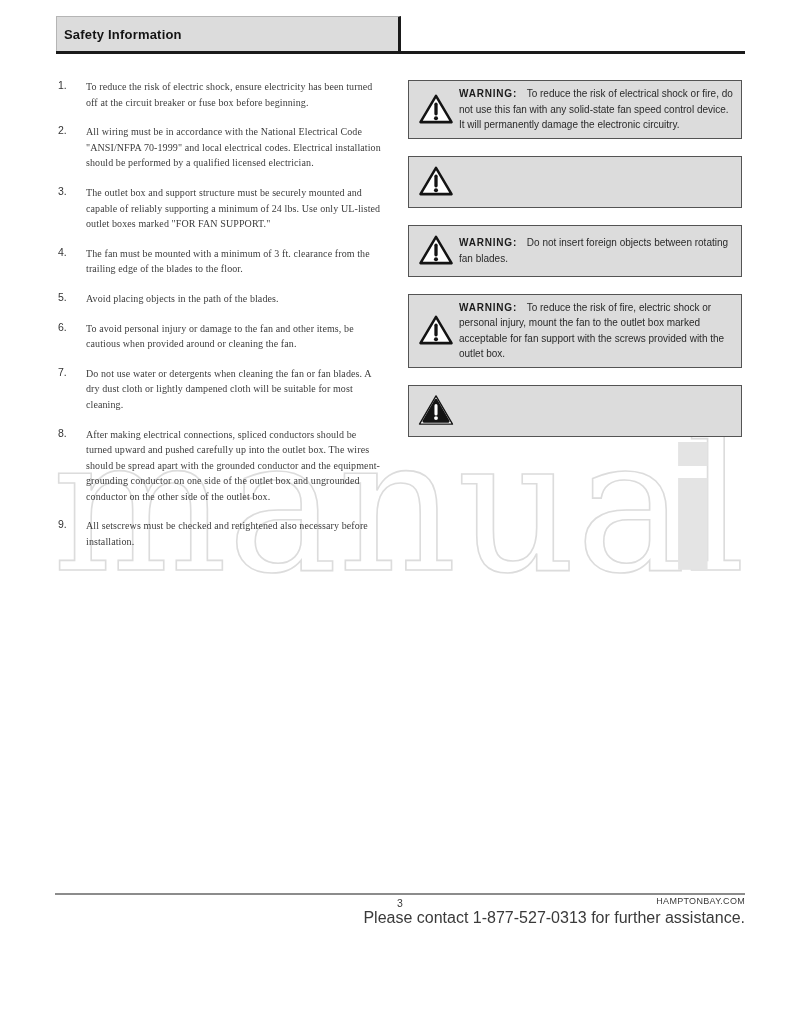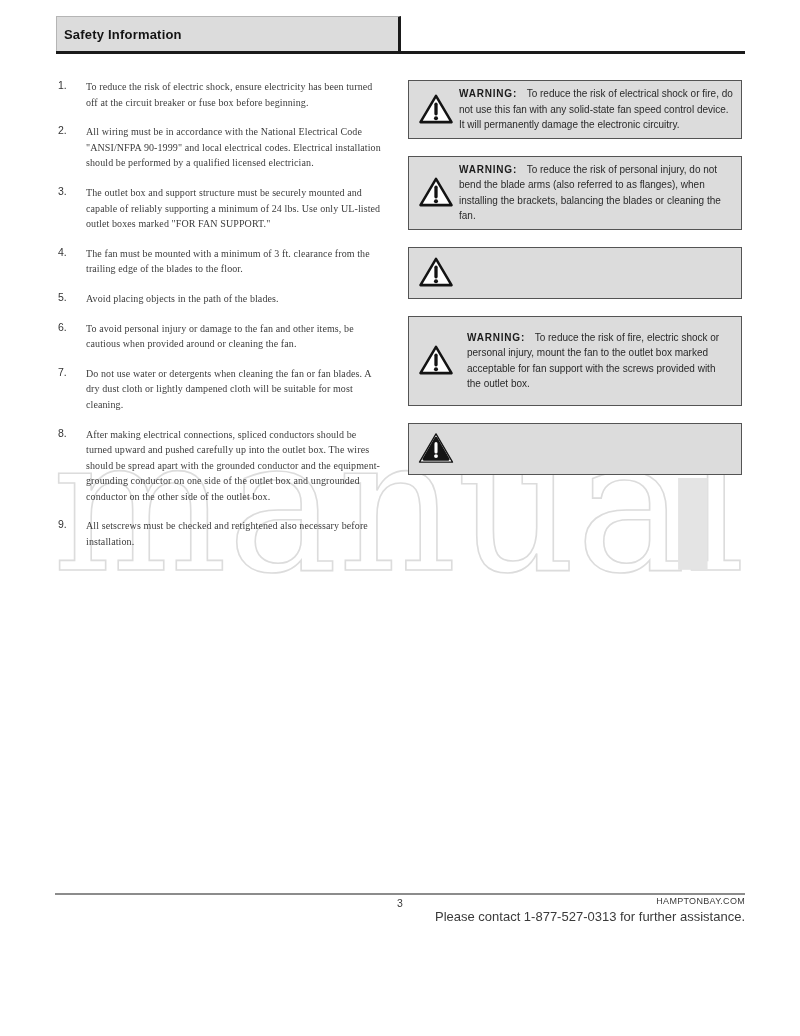--- a/index.html
+++ b/index.html
@@ -62,21 +62,21 @@
   }
   .page-number {
     position:absolute; left:0; top:897px; width:800px; text-align:center;
     font-size:10.5px; color:#3a3a3a;
   }
   .footer-site {
     position:absolute; right:55px; top:896px; font-size:9px;
     color:#3a3a3a; letter-spacing:0.3px;
   }
   .footer-contact {
-    position:absolute; right:55px; top:909px; font-size:13px; color:#3a3a3a;padding-left:40px;
+    position:absolute; right:55px; top:909px; font-size:16px; color:#3a3a3a;padding-left:40px;
   }
 </style>
 </head>
 <body>
 
 <div class="page">
 
   <svg class="watermark" width="720" height="180" viewBox="0 0 720 180" aria-hidden="true">
     <text x="0" y="142" font-family="DejaVu Serif, serif" font-size="185" fill="#ffffff" stroke="#dcdcdc" stroke-width="1.6">manual</text>
     <text x="612" y="142" font-family="DejaVu Sans, sans-serif" font-size="168" font-weight="bold" fill="#e4e4e4">i</text>
@@ -88,21 +88,21 @@
   <div class="header-rule"></div>
 
   <ol class="safety-list">
   <li class="list-item">
     <span class="num">1.</span>
     <span class="txt">To reduce the risk of electric shock, ensure electricity has been turned off at the circuit breaker or fuse box before beginning.</span>
   </li>
 
   <li class="list-item">
     <span class="num">2.</span>
-    <span class="txt">All wiring must be in accordance with the National Electrical Code "ANSI/NFPA 90-1999" and local electrical codes. Electrical installation should be performed by a qualified licensed electrician.</span>
+    <span class="txt">All wiring must be in accordance with the National Electrical Code "ANSI/NFPA 70-1999" and local electrical codes. Electrical installation should be performed by a qualified licensed electrician.</span>
   </li>
 
   <li class="list-item">
     <span class="num">3.</span>
     <span class="txt">The outlet box and support structure must be securely mounted and capable of reliably supporting a minimum of 24 lbs. Use only UL-listed outlet boxes marked "FOR FAN SUPPORT."</span>
   </li>
 
   <li class="list-item">
     <span class="num">4.</span>
     <span class="txt">The fan must be mounted with a minimum of 3 ft. clearance from the trailing edge of the blades to the floor.</span>
@@ -151,46 +151,46 @@
 
   <div class="notice">
     <span class="icon-wrap">
       <svg width="38" height="33" viewBox="0 0 38 34" aria-hidden="true">
         <path d="M19 3 L35 30 L3 30 Z" fill="#ffffff" stroke="#141414" stroke-width="2.6" stroke-linejoin="round"></path>
         <path d="M19 11.5 L19 21.5" stroke="#141414" stroke-width="3.4" stroke-linecap="round"></path>
         <circle cx="19" cy="26" r="2.1" fill="#141414"></circle>
       </svg>
 
     </span>
+  </div>
+
+  <div class="notice">
+    <span class="icon-wrap">
+      <svg width="38" height="33" viewBox="0 0 38 34" aria-hidden="true">
+        <path d="M19 3 L35 30 L3 30 Z" fill="#ffffff" stroke="#141414" stroke-width="2.6" stroke-linejoin="round"></path>
+        <path d="M19 11.5 L19 21.5" stroke="#141414" stroke-width="3.4" stroke-linecap="round"></path>
+        <circle cx="19" cy="26" r="2.1" fill="#141414"></circle>
+      </svg>
+
+    </span>
     <p class="body" style="margin:0;">
-      <span class="label">WARNING:</span><span> To reduce the risk of personal injury, do not bend the blade arms (also referred to as flanges), when installing the brackets, balancing the blades or cleaning the fan.</span>
+      <span class="label">WARNING:</span><span> Do not insert foreign objects between rotating fan blades.</span>
     </p>
   </div>
 
   <div class="notice">
     <span class="icon-wrap">
       <svg width="38" height="33" viewBox="0 0 38 34" aria-hidden="true">
         <path d="M19 3 L35 30 L3 30 Z" fill="#ffffff" stroke="#141414" stroke-width="2.6" stroke-linejoin="round"></path>
         <path d="M19 11.5 L19 21.5" stroke="#141414" stroke-width="3.4" stroke-linecap="round"></path>
         <circle cx="19" cy="26" r="2.1" fill="#141414"></circle>
       </svg>
 
     </span>
-  </div>
-
-  <div class="notice">
-    <span class="icon-wrap">
-      <svg width="38" height="33" viewBox="0 0 38 34" aria-hidden="true">
-        <path d="M19 3 L35 30 L3 30 Z" fill="#ffffff" stroke="#141414" stroke-width="2.6" stroke-linejoin="round"></path>
-        <path d="M19 11.5 L19 21.5" stroke="#141414" stroke-width="3.4" stroke-linecap="round"></path>
-        <circle cx="19" cy="26" r="2.1" fill="#141414"></circle>
-      </svg>
-
-    </span>
-    <p class="body" style="margin:8px;">
+    <p class="body" style="margin:0;">
       <span class="label">WARNING:</span><span> To reduce the risk of fire, electric shock or personal injury, mount the fan to the outlet box marked acceptable for fan support with the screws provided with the outlet box.</span>
     </p>
   </div>
 
   <div class="notice">
     <span class="icon-wrap">
 
       <svg width="38" height="33" viewBox="0 0 38 34" aria-hidden="true">
         <path d="M19 2 L36 31 L2 31 Z" fill="#ffffff" stroke="#141414" stroke-width="1.4" stroke-linejoin="round"></path>
         <path d="M19 6.5 L31.5 28 L6.5 28 Z" fill="#141414" stroke="#141414" stroke-width="3" stroke-linejoin="round"></path>

